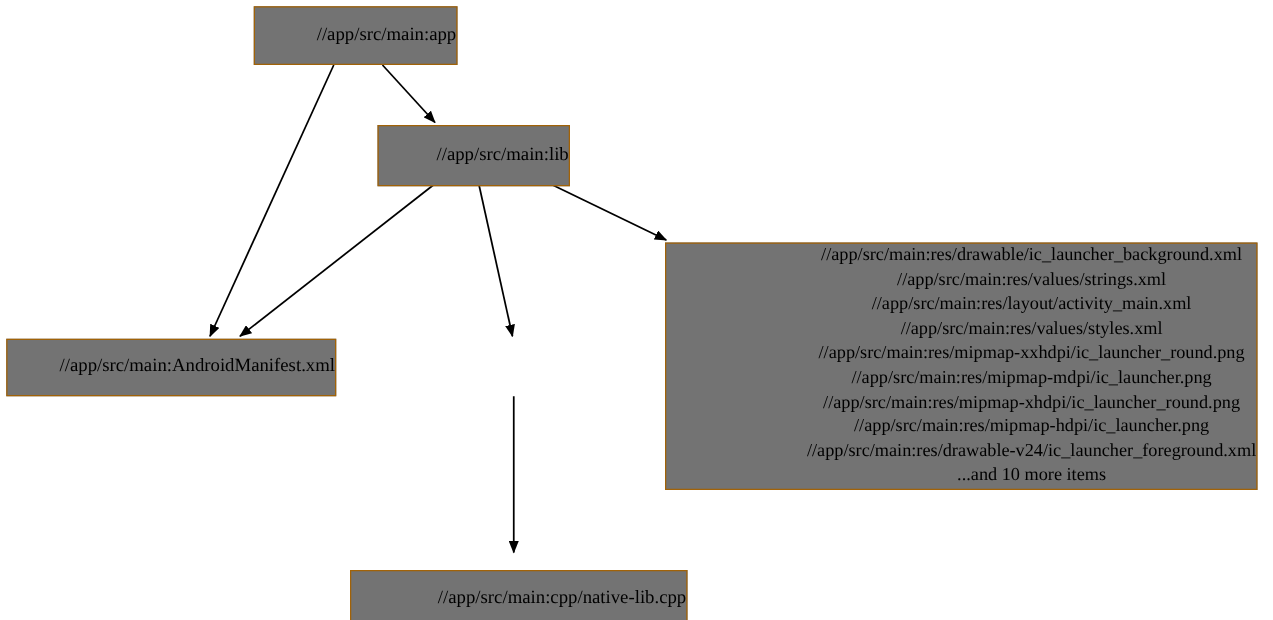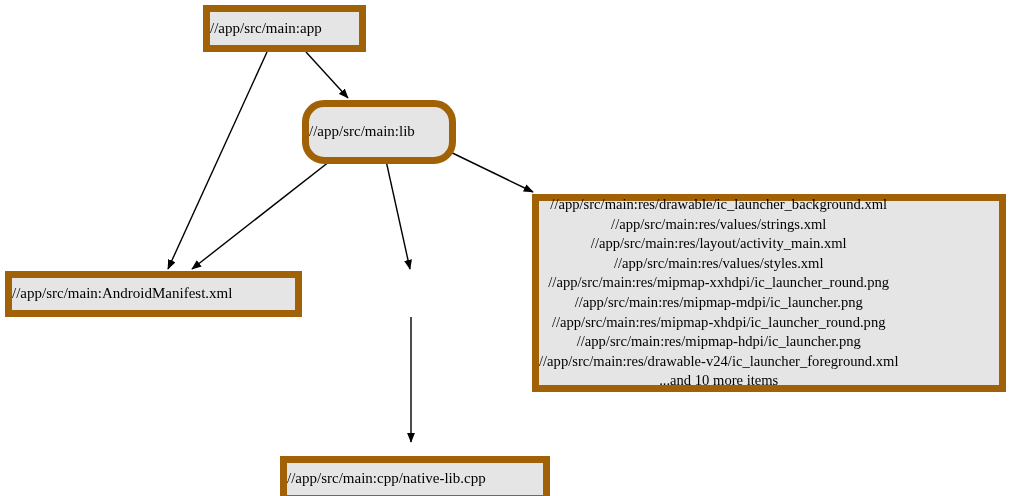--- a/index.html
+++ b/index.html
@@ -19,36 +19,36 @@
     position: absolute;
     left: 0;
     top: 0;
     width: 1018px;
     height: 496px;
     pointer-events: none;
   }
   .node {
     position: absolute;
     box-sizing: border-box;
-    border: 7px solid #a16207;
-    background: #e5e5e5;
+    border: 1px solid #a16207;
+    background: #737373;
     display: flex;
     align-items: center;
-    justify-content: flex-start;
+    justify-content: flex-end;
     text-align: center;
     color: #000000;
     font-size: 15px;
     line-height: 19.4px;
     white-space: pre-line;
     z-index: 2;
   }
   
   #node-app        { left: 203px; top: 5px;   width: 163px; height: 47px; }
-  #node-lib        { left: 302px; top: 100px; width: 154px; height: 64px; border-radius: 22px; }
-  #node-manifest   { left: 5px;   top: 271px; width: 297px; height: 46px; }
+  #node-lib        { left: 302px; top: 100px; width: 154px; height: 49px; }
+  #node-manifest   { left: 5px;   top: 271px; width: 264px; height: 46px; }
   #node-jnilib     { left: 325px; top: 271px; width: 180px; height: 46px; }
   #node-cpp        { left: 280px; top: 456px; width: 270px; height: 46px; }
   #node-resbundle  { left: 532px; top: 194px; width: 474px; height: 198px;
                      font-size: 14.6px; line-height: 19.6px; }
   .node-label { display: block; }
 </style>
 </head>
 <body>
 
 <div id="graph-canvas">

